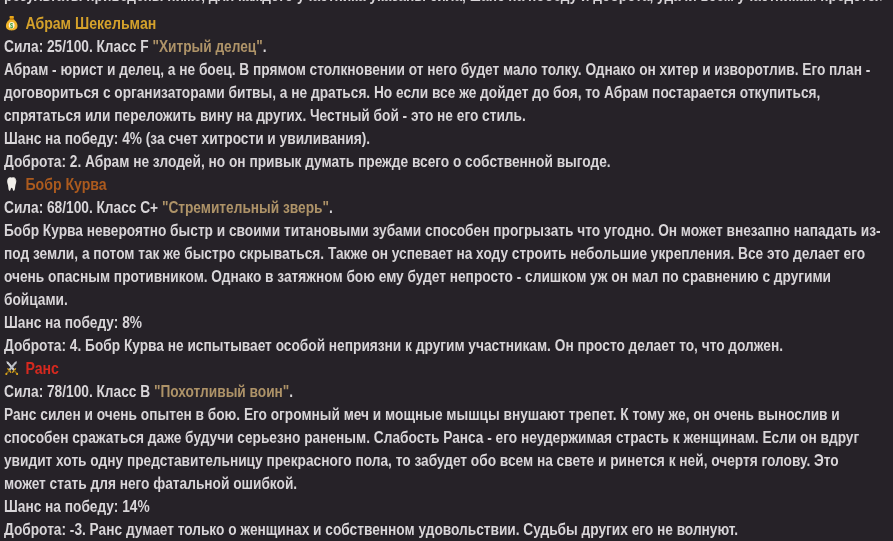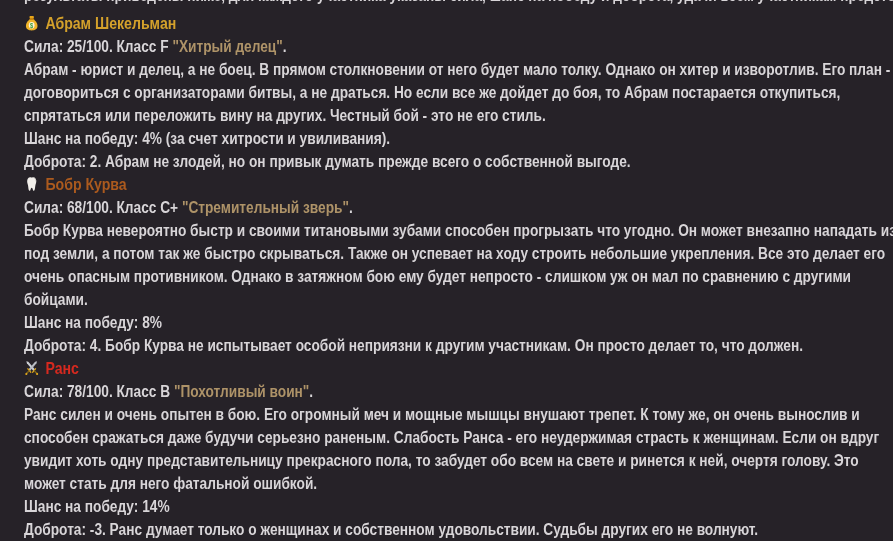--- a/index.html
+++ b/index.html
@@ -4,21 +4,21 @@
 <style>
   * { margin: 0; padding: 0; box-sizing: border-box; }
   html, body {
     width: 893px; height: 541px;
     overflow: hidden;
     background: #262228;
     font-family: "Liberation Sans", "DejaVu Sans", sans-serif;
   }
   .page {
     width: 893px; height: 541px;
-    padding-left: 24px;
+    padding-left: 4px;
     overflow: hidden;
   }
   .scale-wrap {
     width: 1025px;
     transform: scaleX(0.856);
     transform-origin: 0 0;
     color: #d8d5d8;
     font-weight: 700;
     font-size: 16px;
     line-height: 23px;

